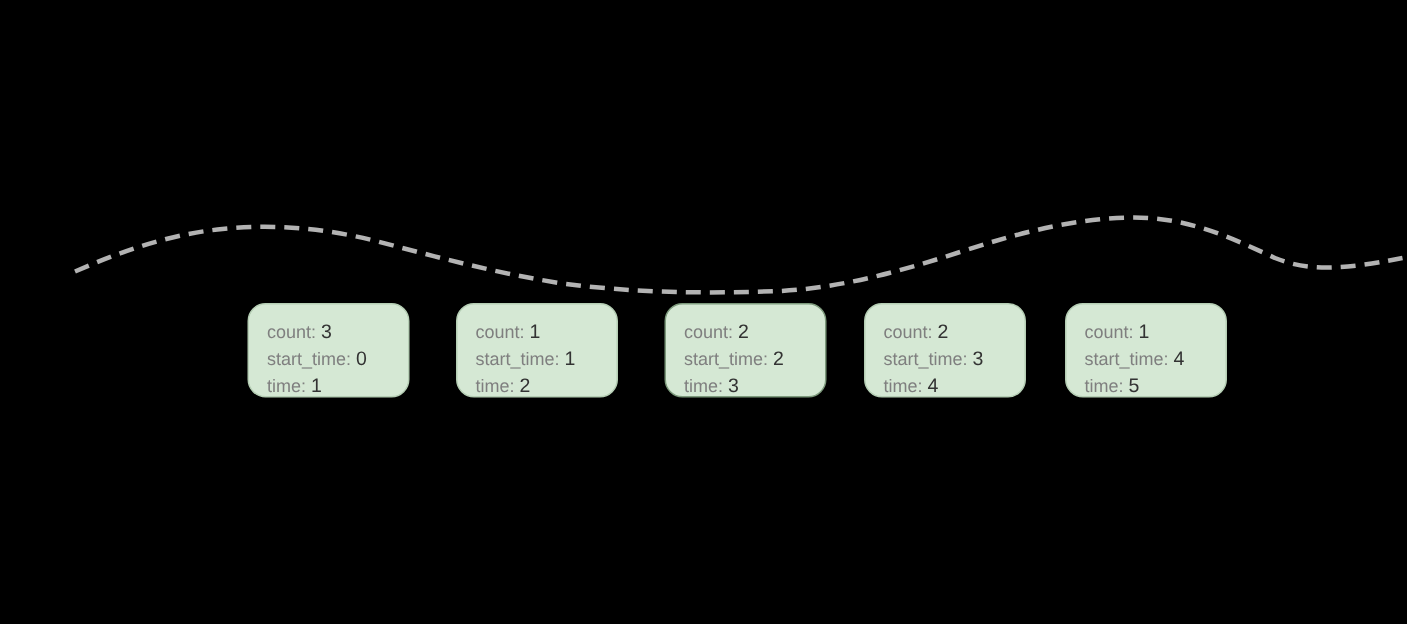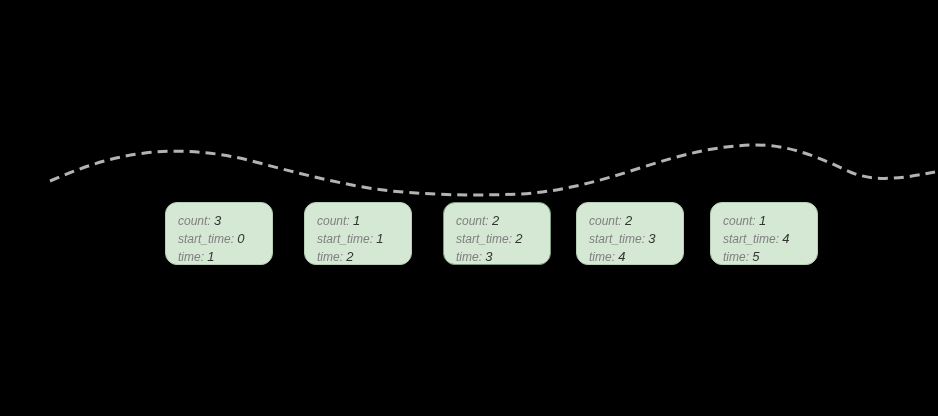--- a/index.html
+++ b/index.html
@@ -30,21 +30,20 @@
     position: absolute;
     box-sizing: border-box;
     background: #d5e8d4;
     border: 1px solid #b5ceb4;
     border-radius: 12px;
     padding: 9px 12px 12px 12px;
     width: 108px;
     height: 63px;
     top: 202px;
     z-index: 2;
-    font-style: italic;
   }
   .node-box.selected {
     border: 1px solid #7d9a7c;
   }
   .node-line {
     font-size: 12px;
     line-height: 17px;
     color: #7f7f7f;
     white-space: nowrap;
   }

